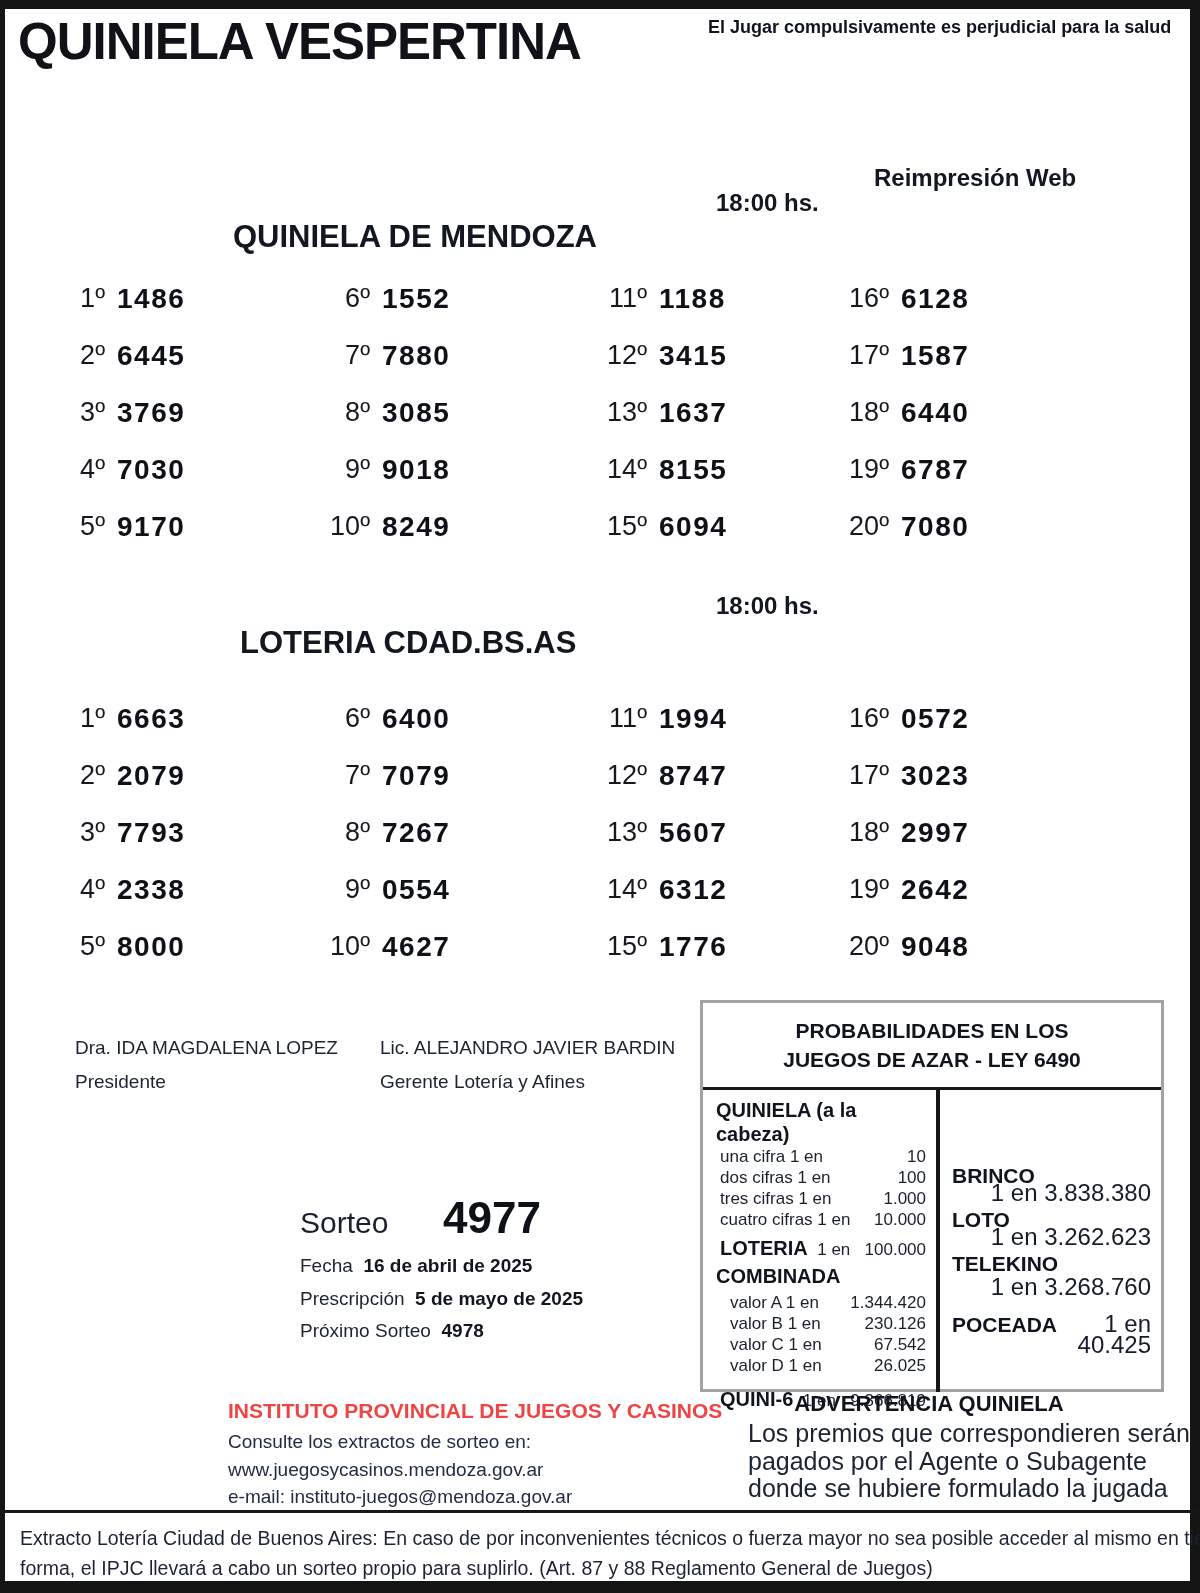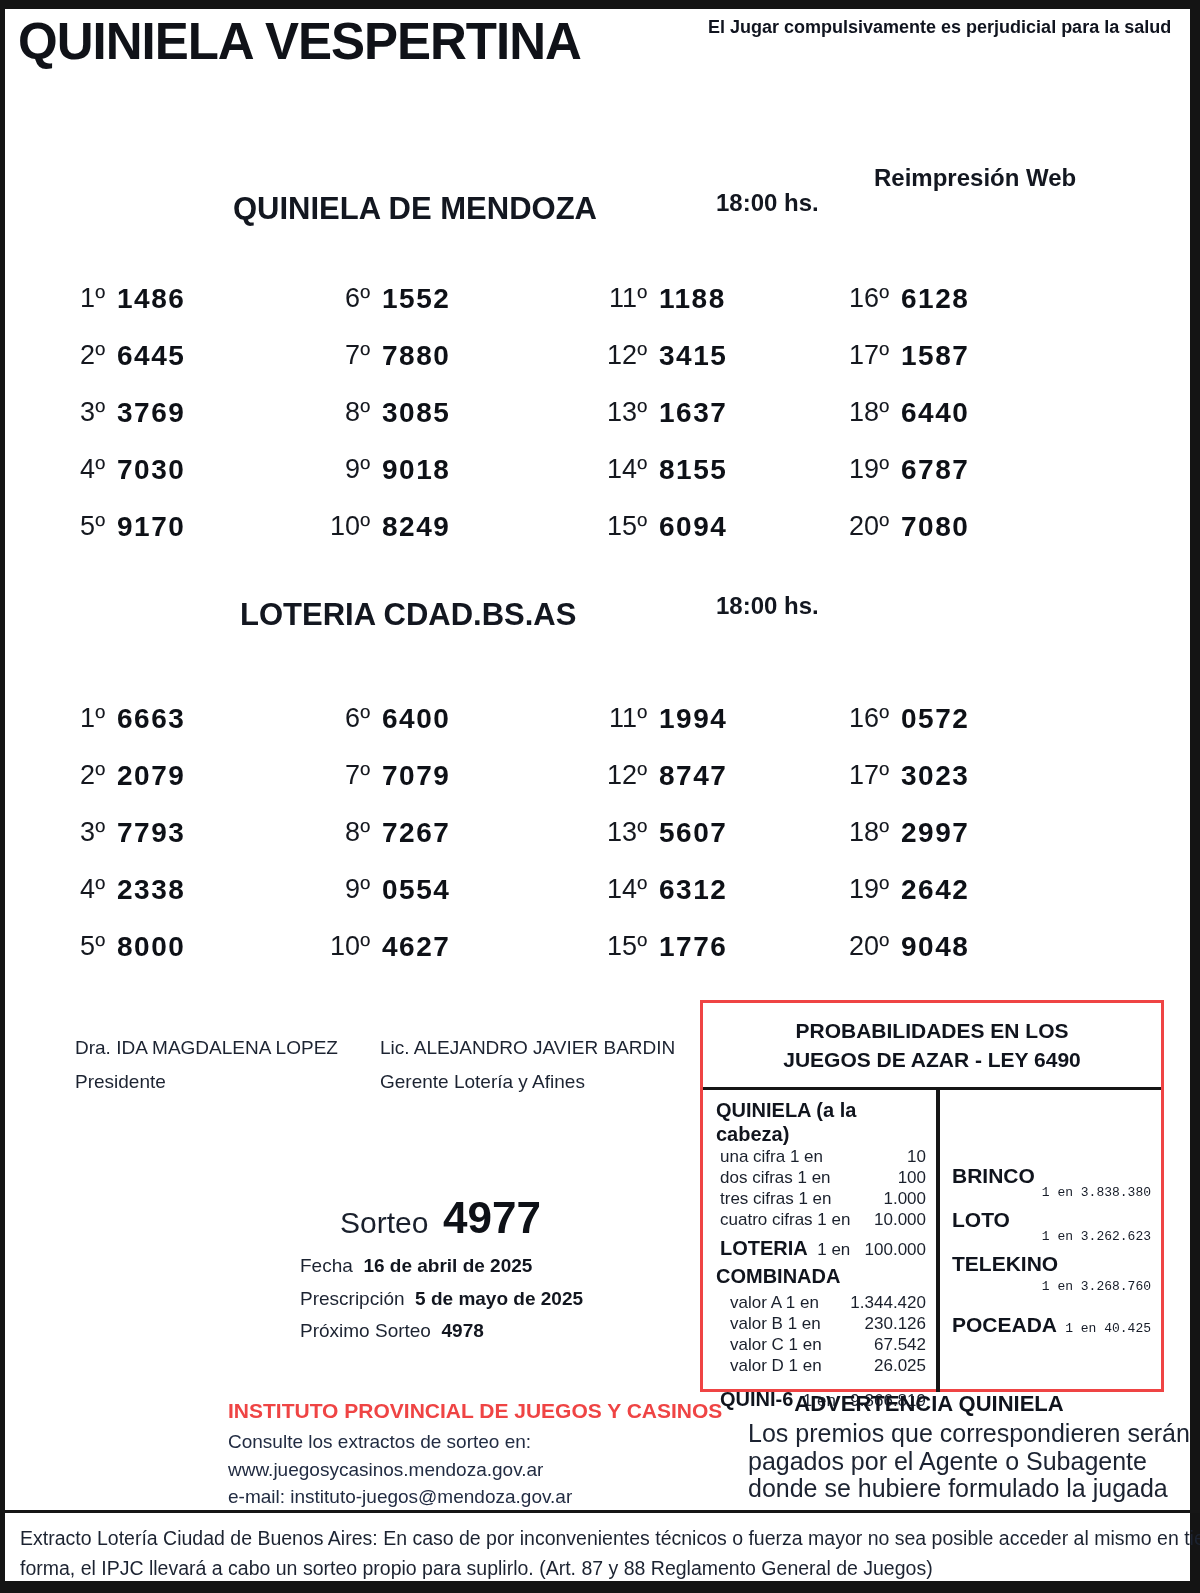--- a/index.html
+++ b/index.html
@@ -12,51 +12,51 @@
     overflow:hidden;
     margin:0 auto;
   }
   .frame{position:absolute;inset:0;border-top:9px solid #141414;border-left:5px solid #141414;
          border-right:10px solid #141414;border-bottom:12px solid #141414;pointer-events:none;}
   .abs{position:absolute;white-space:nowrap;}
 
   .title{left:18px;top:12px;font-size:51px;font-weight:bold;letter-spacing:-1px;color:#101218;}
   .health{left:708px;top:17px;font-size:18px;font-weight:bold;color:#10141f;}
   .reprint{left:874px;top:164px;font-size:24px;font-weight:bold;}
-  .sec-head{font-size:31px;font-weight:bold;letter-spacing:0px;}
+  .sec-head{font-size:31px;font-weight:bold;letter-spacing:0px;margin-top:28px;}
   .sec-time{font-size:24px;font-weight:bold;}
 
   .rgrid{position:absolute;left:0;width:1200px;}
   .rcol{position:absolute;top:0;}
   .rcol-1{left:45px;} .rcol-2{left:310px;} .rcol-3{left:587px;} .rcol-4{left:829px;}
   .rcell{display:flex;align-items:center;height:57px;}
   .rpos{display:inline-block;width:60px;text-align:right;font-size:27px;padding-right:12px;color:#15181f;}
   .rnum{font-size:28px;font-weight:bold;letter-spacing:1.5px;color:#0e1117;}
 
   .official-name{font-size:19px;color:#1c2331;}
   .official-role{font-size:19px;color:#1c2331;}
 
-  .sorteo-label{font-size:30px;color:#1a202c;margin-left:40px;}
+  .sorteo-label{font-size:30px;color:#1a202c;}
   .sorteo-num{font-size:44px;font-weight:bold;color:#0e1117;}
   .info-line{font-size:19px;color:#1c2331;}
   .info-line b{color:#12161f;}
 
-  .prob-box{position:absolute;left:700px;top:1000px;width:464px;height:392px;border:3px solid #ef4444;box-sizing:border-box;}
+  .prob-box{position:absolute;left:700px;top:1000px;width:464px;height:392px;border:3px solid #a3a3a3;box-sizing:border-box;}
   .prob-head{height:84px;border-bottom:3px solid #161616;display:flex;flex-direction:column;justify-content:center;align-items:center;
              font-size:21px;font-weight:bold;line-height:29px;color:#10141d;}
   .prob-body{position:relative;height:302px;}
   .prob-divider{position:absolute;left:233px;top:0;bottom:0;width:4px;background:#161616;}
   .prob-left{position:absolute;left:0;top:0;width:233px;box-sizing:border-box;padding:8px 10px 0 13px;}
   .prob-right{position:absolute;left:237px;right:0;top:0;box-sizing:border-box;padding:74px 10px 0 12px;}
   .prob-h{font-size:20px;font-weight:bold;color:#10141d;line-height:24px;}
   .prow{display:flex;justify-content:space-between;font-size:17px;line-height:21px;color:#1a202c;padding-left:4px;}
   .prow .pv{text-align:right;}
   .prow-ind{padding-left:14px;}
   .pgame-name{font-size:21px;font-weight:bold;line-height:23px;color:#10141d;}
-  .pgame-val{font-size:13px;text-align:right;line-height:21px;color:#161c28;font-family:Liberation Mono, monospace;}
+  .pgame-val{font-size:24px;text-align:right;line-height:21px;color:#161c28;}
   .inline-row{display:flex;align-items:baseline;justify-content:space-between;}
   .mid{font-size:17px;font-weight:normal;color:#1a202c;}
 
   .adv-title{left:700px;top:1391px;width:458px;text-align:center;font-size:22px;font-weight:bold;color:#10141d;}
   .adv-body{left:748px;top:1420px;font-size:25px;line-height:27.5px;color:#1c2331;white-space:nowrap;}
   .adv-last{margin-top:4px;}
 
   .inst-name{left:228px;top:1399px;font-size:21px;font-weight:bold;color:#ef4444;}
   .inst-line{font-size:19px;color:#222c42;}
 

